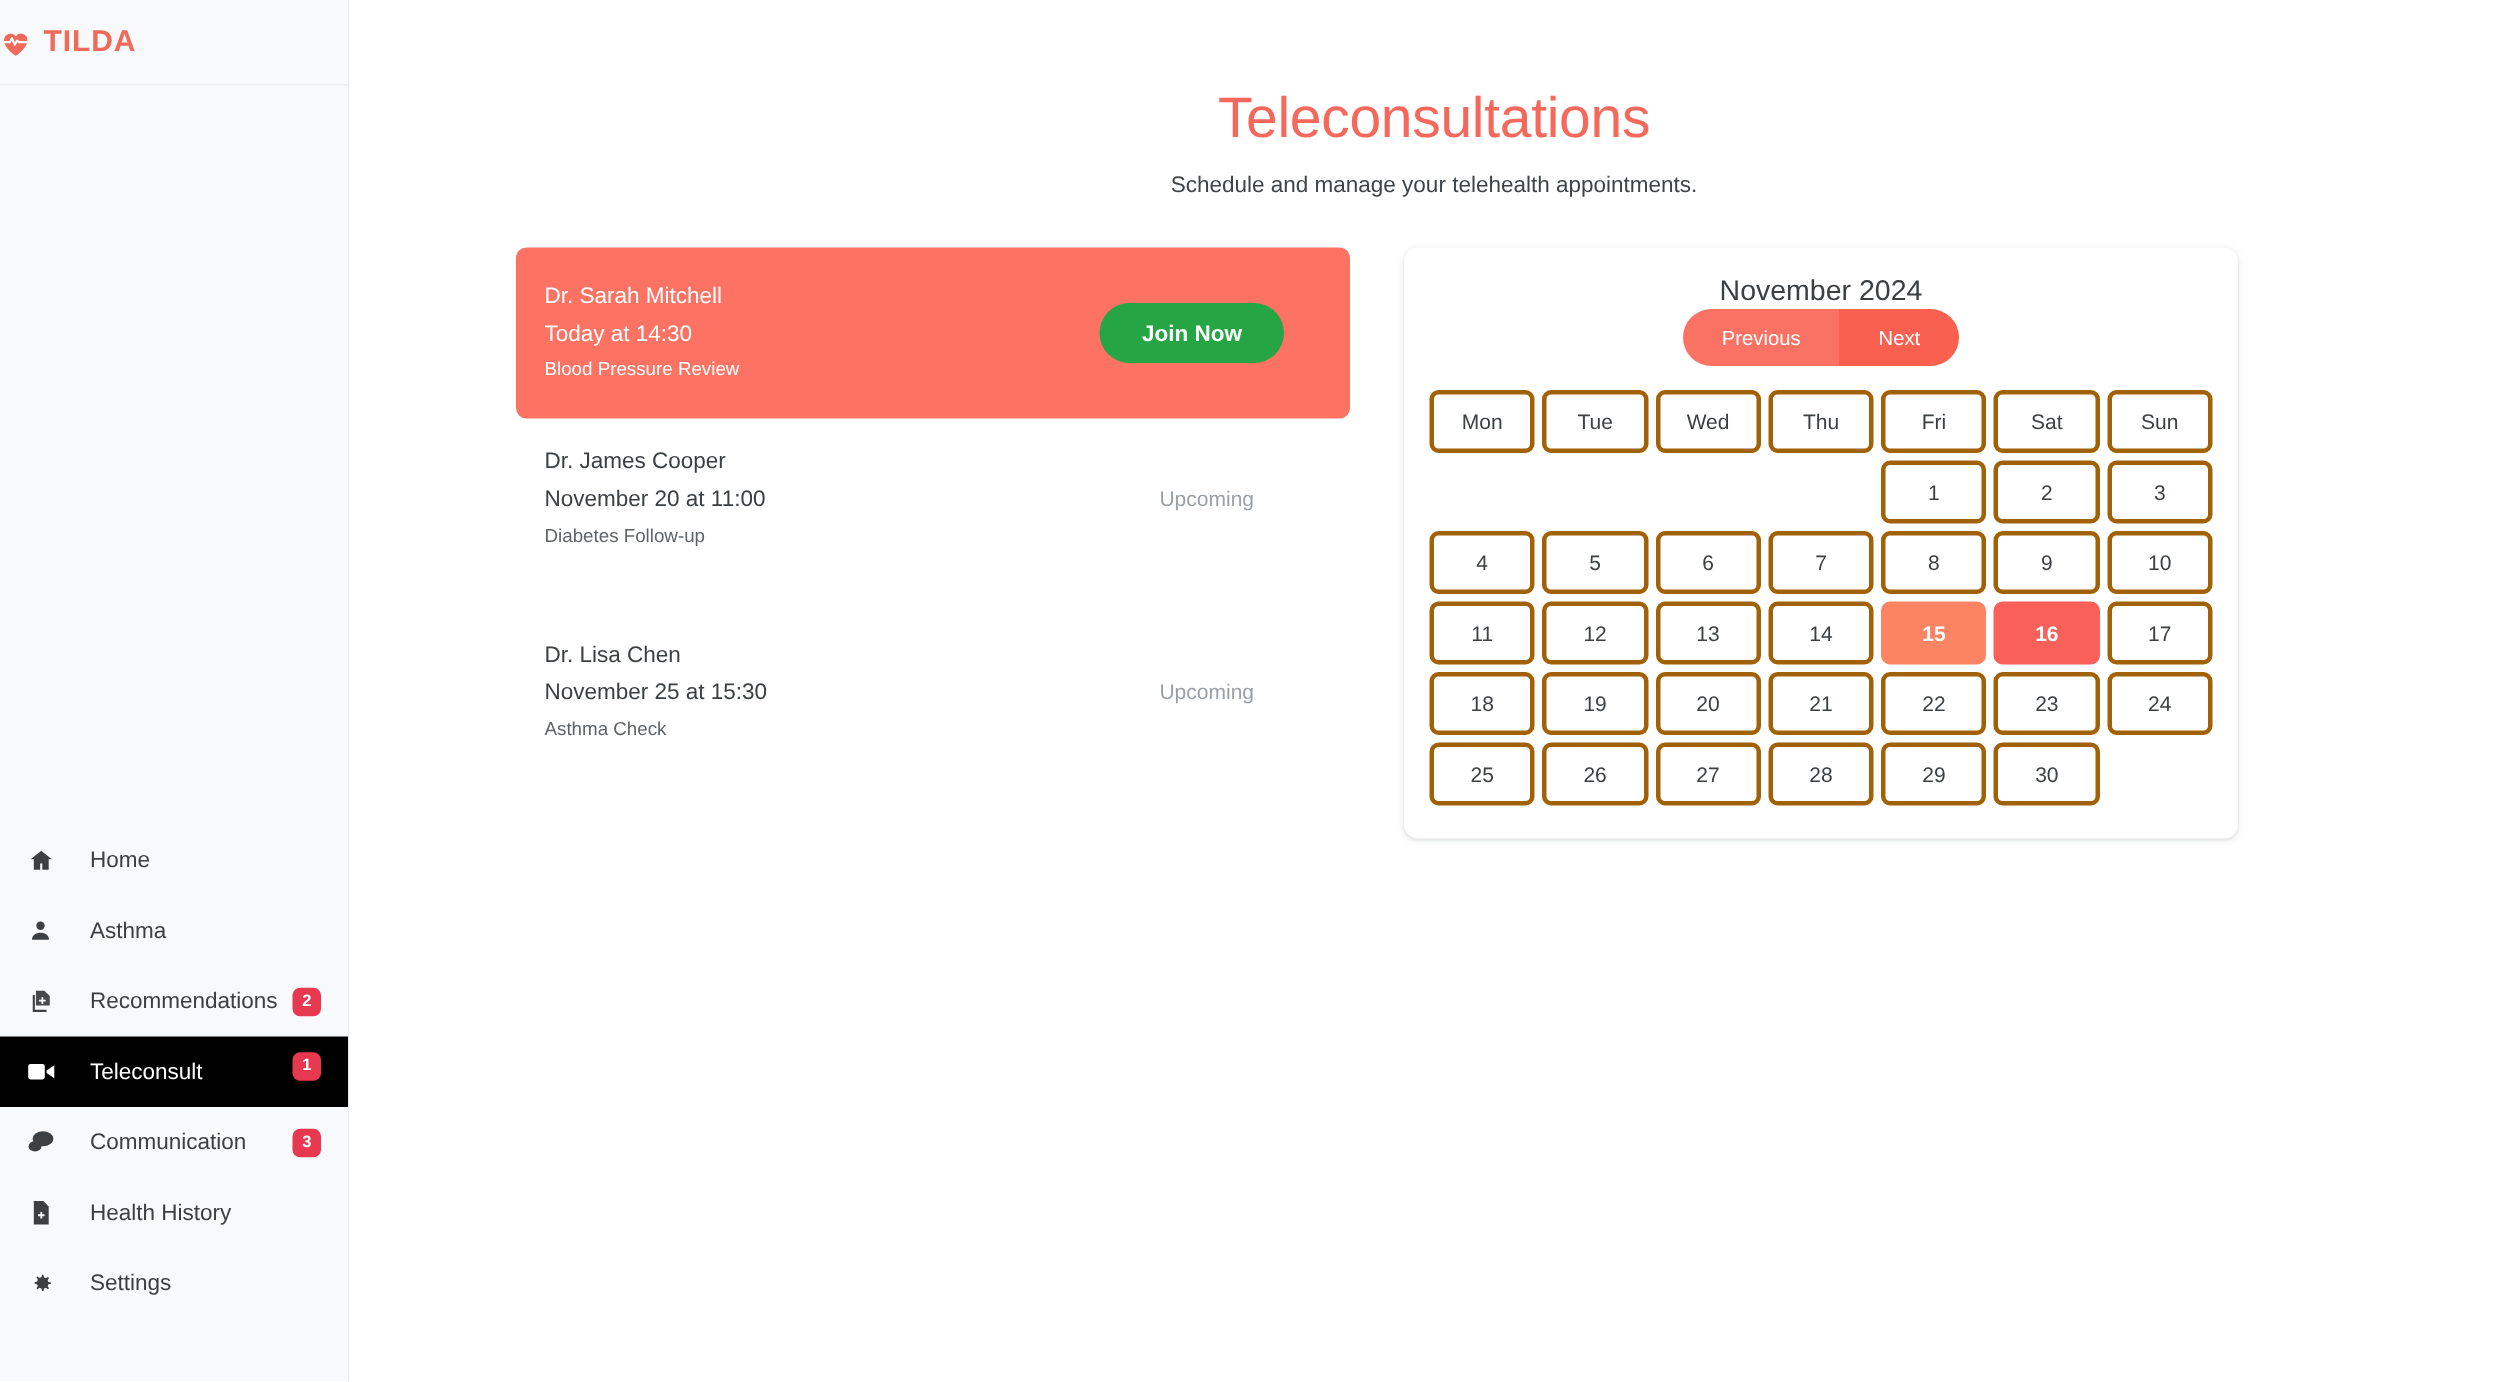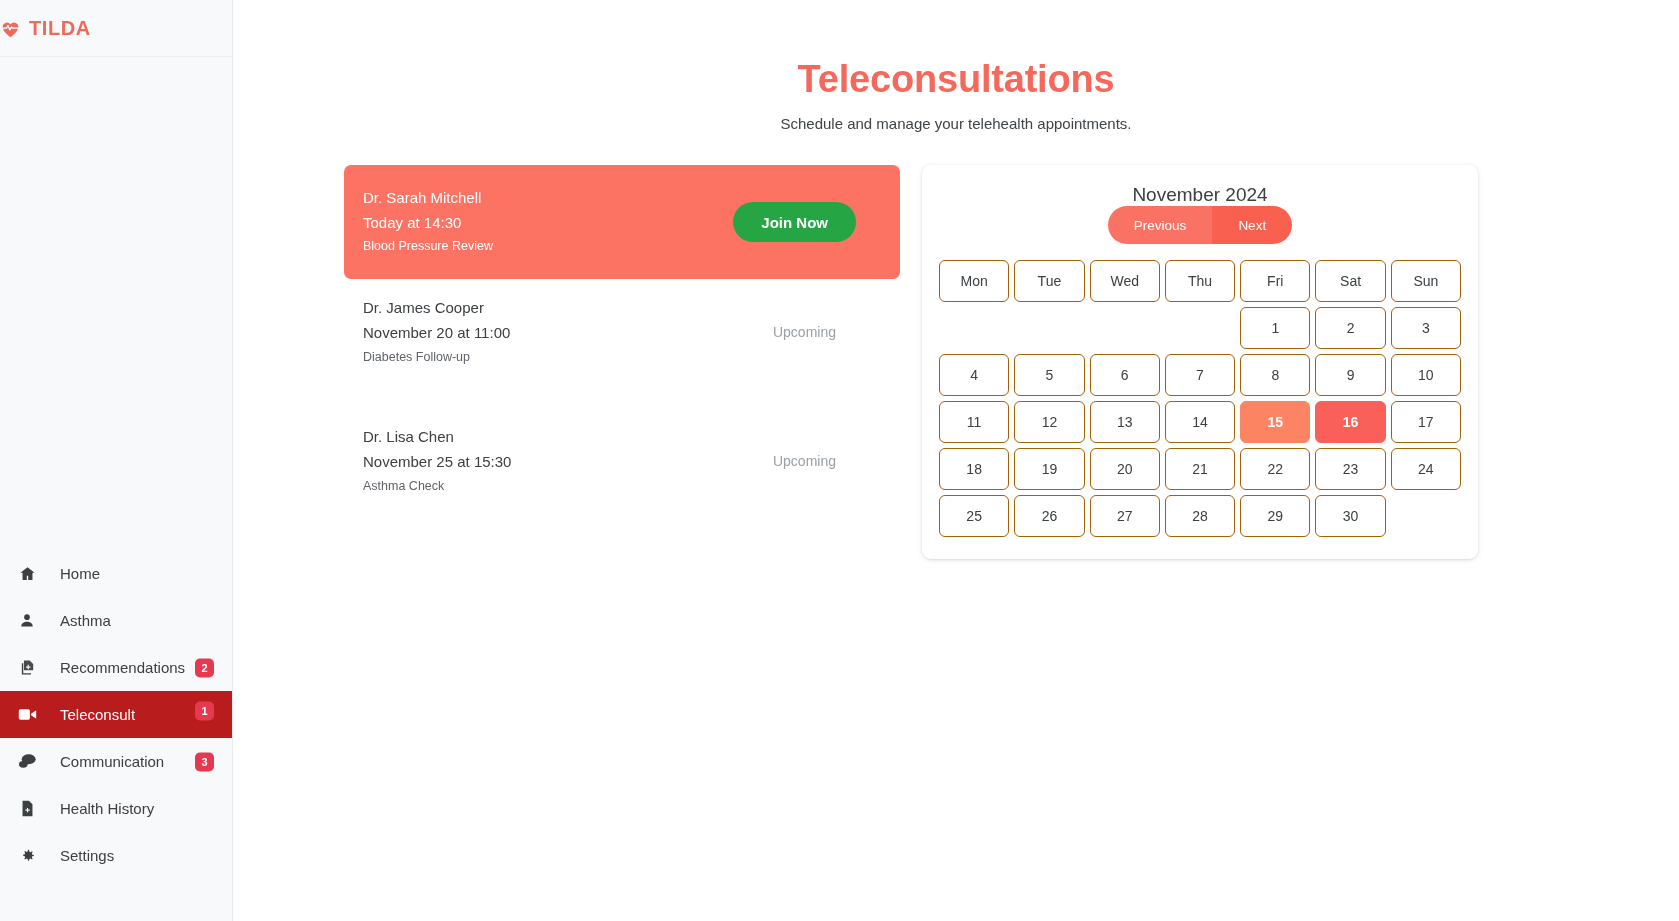--- a/index.html
+++ b/index.html
@@ -73,21 +73,21 @@
     color: #3c4043;
     flex: 0 0 22px;
   }
   .nav-item .nav-label {
     margin-left: 22px;
     font-size: 15px;
     color: #3c4043;
     white-space: nowrap;
   }
   .nav-item.active {
-    background: #b91c1c;
+    background: #000000;
   }
   .nav-item.active .nav-icon,
   .nav-item.active .nav-label { color: #ffffff; }
 
   .nav-badge {
     position: absolute;
     right: 18px;
     top: 50%;
     transform: translateY(-50%);
     min-width: 19px;
@@ -112,37 +112,37 @@
     position: relative;
     background: #ffffff;
   }
 
   .page-head {
     text-align: center;
     padding-top: 58px;
   }
   .page-title {
     font-size: 38px;
-    font-weight: bold;
+    font-weight: normal;
     color: #f4695c;
     letter-spacing: -0.2px;
   }
   .page-subtitle {
     margin-top: 14px;
     font-size: 15px;
     color: #3f4448;
   }
 
   .columns {
     display: flex;
     align-items: flex-start;
     padding-left: 111px;
     padding-right: 86px;
     margin-top: 33px;
-    gap: 22px;
+    gap: 36px;
   }
 
   
   .appointments {
     width: 556px;
     flex: 0 0 556px;
   }
 
   .appt {
     padding: 18px 20px 16px 19px;
@@ -221,21 +221,21 @@
   .cal-btn.prev { border-radius: 19px 0 0 19px; }
   .cal-btn.next { border-radius: 0 19px 19px 0; background: #f9604f; }
 
   .cal-grid {
     display: grid;
     grid-template-columns: repeat(7, 1fr);
     gap: 5px;
   }
   .cal-cell {
     height: 42px;
-    border: 1px solid #a16207;
+    border: 3px solid #a16207;
     border-radius: 6px;
     background: #ffffff;
     display: flex;
     align-items: center;
     justify-content: center;
     font-size: 14px;
     color: #3c4043;
     cursor: pointer;
   }
   .cal-cell.dow { cursor: default; }

